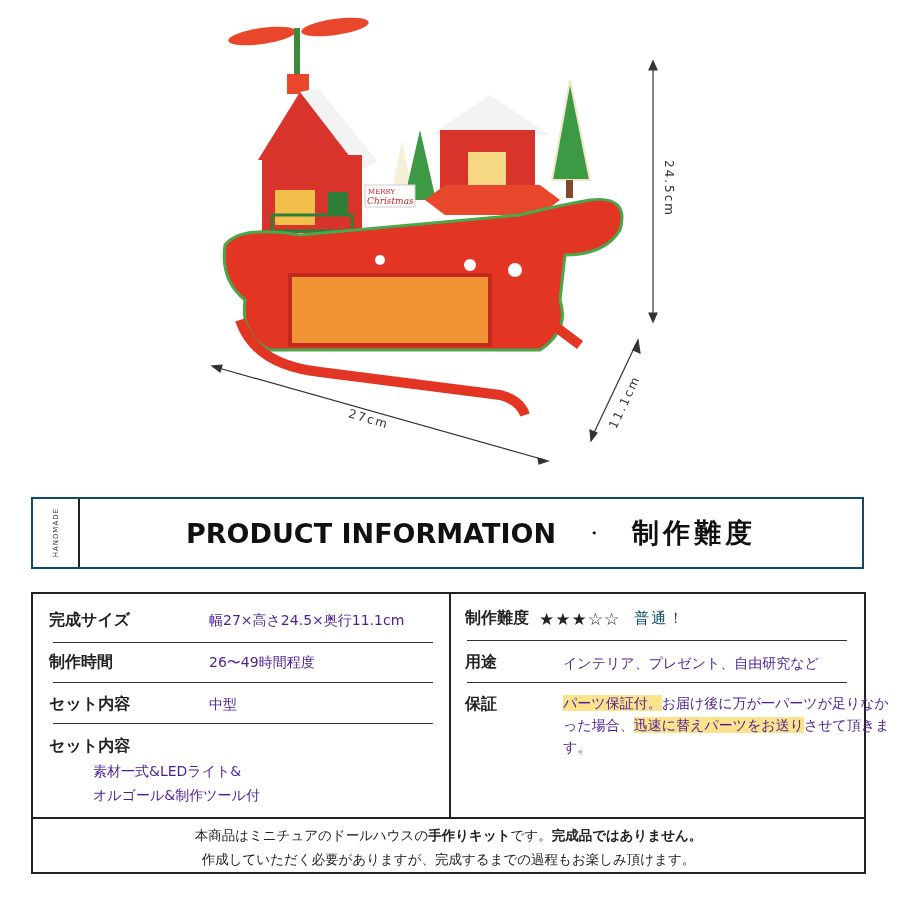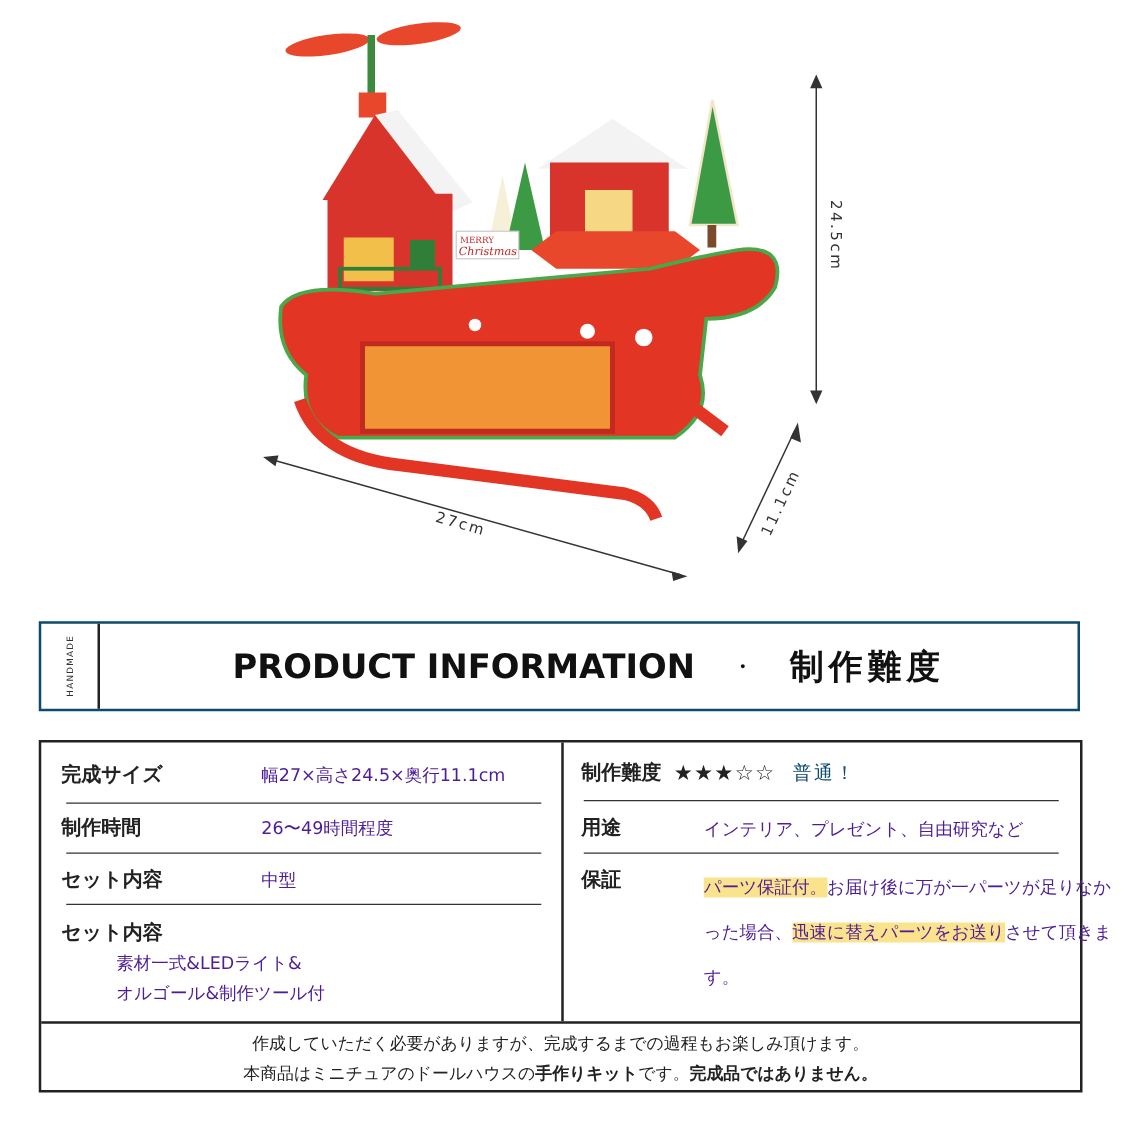--- a/index.html
+++ b/index.html
@@ -130,23 +130,23 @@
       <span class="normal">普通！</span>
     </div>
     <div class="hr" style="left:16px;width:380px;top:46px;"></div>
     <div class="row" style="left:14px;top:58px;align-items:flex-end;">
       <span class="lbl" style="width:54px">用途</span>
       <span class="val">インテリア、プレゼント、自由研究など</span>
     </div>
     <div class="hr" style="left:16px;width:380px;top:88px;"></div>
     <div class="row" style="left:14px;top:98px;">
       <span class="lbl" style="width:54px;padding-top:2px">保証</span>
-      <span class="val" style="width:330px;line-height:36px;font-size:14px"><span class="hl">パーツ保証付。</span><span>お届け後に万が一パーツが足りなかった場合、</span><span class="hl">迅速に替えパーツをお送り</span><span>させて頂きます。</span></span>
+      <span class="val" style="width:330px;line-height:22px;font-size:14px"><span class="hl">パーツ保証付。</span><span>お届け後に万が一パーツが足りなかった場合、</span><span class="hl">迅速に替えパーツをお送り</span><span>させて頂きます。</span></span>
     </div>
   </div>
 
   <div class="notice">
-    <div>作成していただく必要がありますが、完成するまでの過程もお楽しみ頂けます。</div>
     <div>
       <span>本商品はミニチュアのドールハウスの</span><b>手作りキット</b><span>です。</span><b>完成品ではありません。</b>
     </div>
+    <div>作成していただく必要がありますが、完成するまでの過程もお楽しみ頂けます。</div>
   </div>
 </div>
 
 </body></html>

